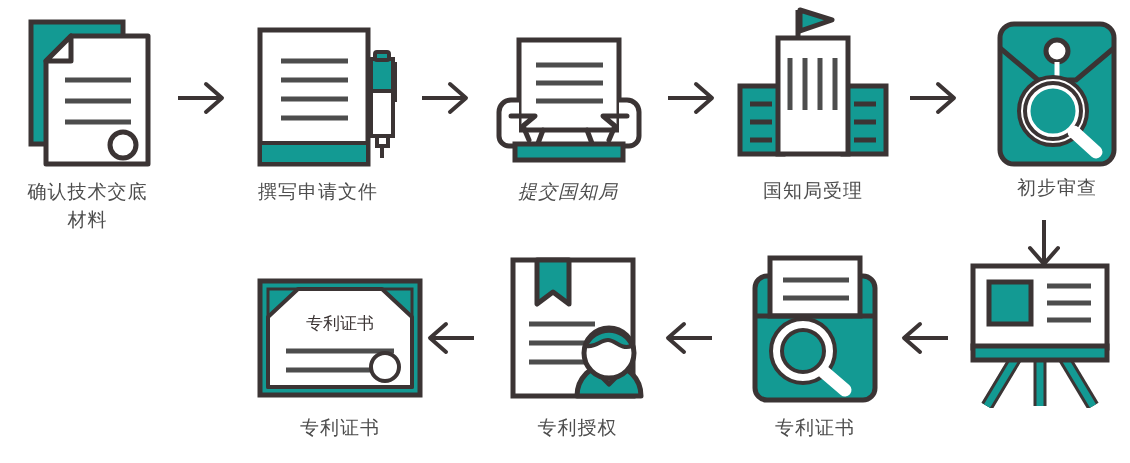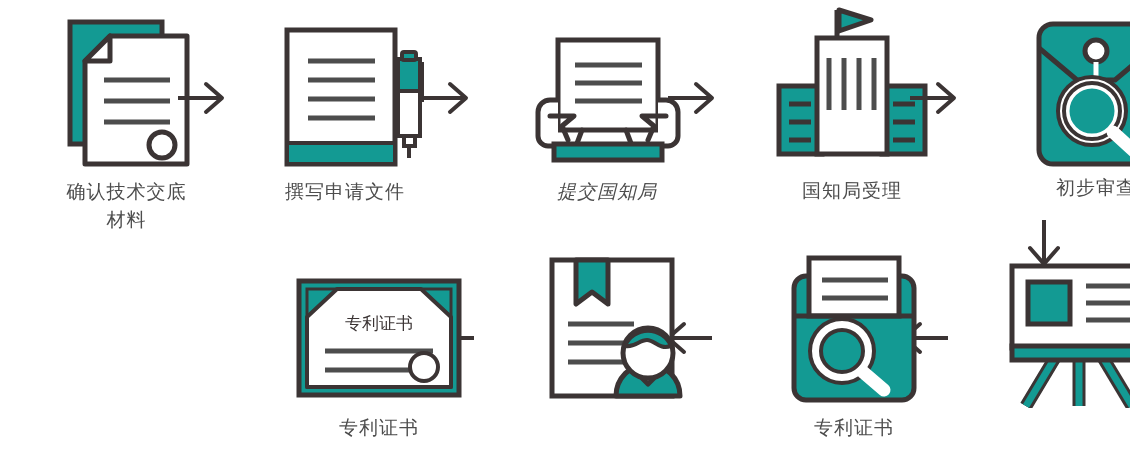--- a/index.html
+++ b/index.html
@@ -12,21 +12,20 @@
   }
   .flow{position:relative;width:1130px;height:463px;}
 
   
   .step{
     position:absolute;
     display:flex;
     flex-direction:column;
     align-items:center;
     justify-content:flex-start;
-    padding-left:39px;
   }
   .icon-box{
     position:relative;
     display:flex;
     align-items:center;
     justify-content:center;
   }
   .label{
     color:#4d4d4d;
     font-size:19px;
@@ -63,21 +62,21 @@
 材料</div>
   </div>
 
   <div class="arrow" style="left:176px;top:78px;">
     <svg width="52" height="40" viewBox="0 0 52 40">
       <line x1="2" y1="20" x2="44" y2="20" stroke="#3b3434" stroke-width="4"></line>
       <polyline points="30,6 46,20 30,34" fill="none" stroke="#3b3434" stroke-width="4" stroke-linecap="round" stroke-linejoin="round"></polyline>
     </svg>
   </div>
 
-  <div class="step" style="left:216px;top:12px;width:180px;">
+  <div class="step" style="left:228px;top:12px;width:180px;">
     <div class="icon-box" style="width:180px;height:160px;">
       <svg width="160" height="160" viewBox="0 0 160 160">
         <rect x="22" y="18" width="108" height="134" fill="#ffffff" stroke="#3b3434" stroke-width="5"></rect>
         <rect x="24" y="131" width="104" height="19" fill="#139a93" stroke="none"></rect>
         <line x1="22" y1="131" x2="130" y2="131" stroke="#3b3434" stroke-width="4"></line>
         <line x1="43" y1="49" x2="110" y2="49" stroke="#4d4d4d" stroke-width="5"></line>
         <line x1="43" y1="68" x2="110" y2="68" stroke="#4d4d4d" stroke-width="5"></line>
         <line x1="43" y1="87" x2="110" y2="87" stroke="#4d4d4d" stroke-width="5"></line>
         <line x1="43" y1="106" x2="110" y2="106" stroke="#4d4d4d" stroke-width="5"></line>
         <rect x="133" y="47" width="22" height="32" fill="#139a93" stroke="#3b3434" stroke-width="4"></rect>
@@ -238,20 +237,21 @@
         <path d="M34 8 H66 V52 L50 40 L34 52 Z" fill="#139a93" stroke="#3b3434" stroke-width="5" stroke-linejoin="round"></path>
         <line x1="26" y1="72" x2="92" y2="72" stroke="#4d4d4d" stroke-width="5"></line>
         <line x1="26" y1="91" x2="92" y2="91" stroke="#4d4d4d" stroke-width="5"></line>
         <line x1="26" y1="110" x2="92" y2="110" stroke="#4d4d4d" stroke-width="5"></line>
         <path d="M74 144 a32 32 0 0 1 64 0 Z" fill="#139a93" stroke="#3b3434" stroke-width="5" stroke-linejoin="round"></path>
         <path d="M90 116 l16 16 l16 -16" fill="#ffffff" stroke="#3b3434" stroke-width="5" stroke-linejoin="round"></path>
         <circle cx="106" cy="101" r="25" fill="#ffffff" stroke="#3b3434" stroke-width="5"></circle>
         <path d="M83 94 a25 25 0 0 1 46 0 c-12 4 -16 -6 -24 -6 c-8 0 -12 8 -22 6 Z" fill="#139a93" stroke="#3b3434" stroke-width="4" stroke-linejoin="round"></path>
       </svg>
     </div>
+    <div class="label">专利授权</div>
   </div>
 
   <div class="arrow" style="left:424px;top:318px;">
     <svg width="52" height="40" viewBox="0 0 52 40">
       <line x1="8" y1="20" x2="50" y2="20" stroke="#3b3434" stroke-width="4"></line>
       <polyline points="22,6 6,20 22,34" fill="none" stroke="#3b3434" stroke-width="4" stroke-linecap="round" stroke-linejoin="round"></polyline>
     </svg>
   </div>
 
   <div class="step" style="left:250px;top:268px;width:180px;">

